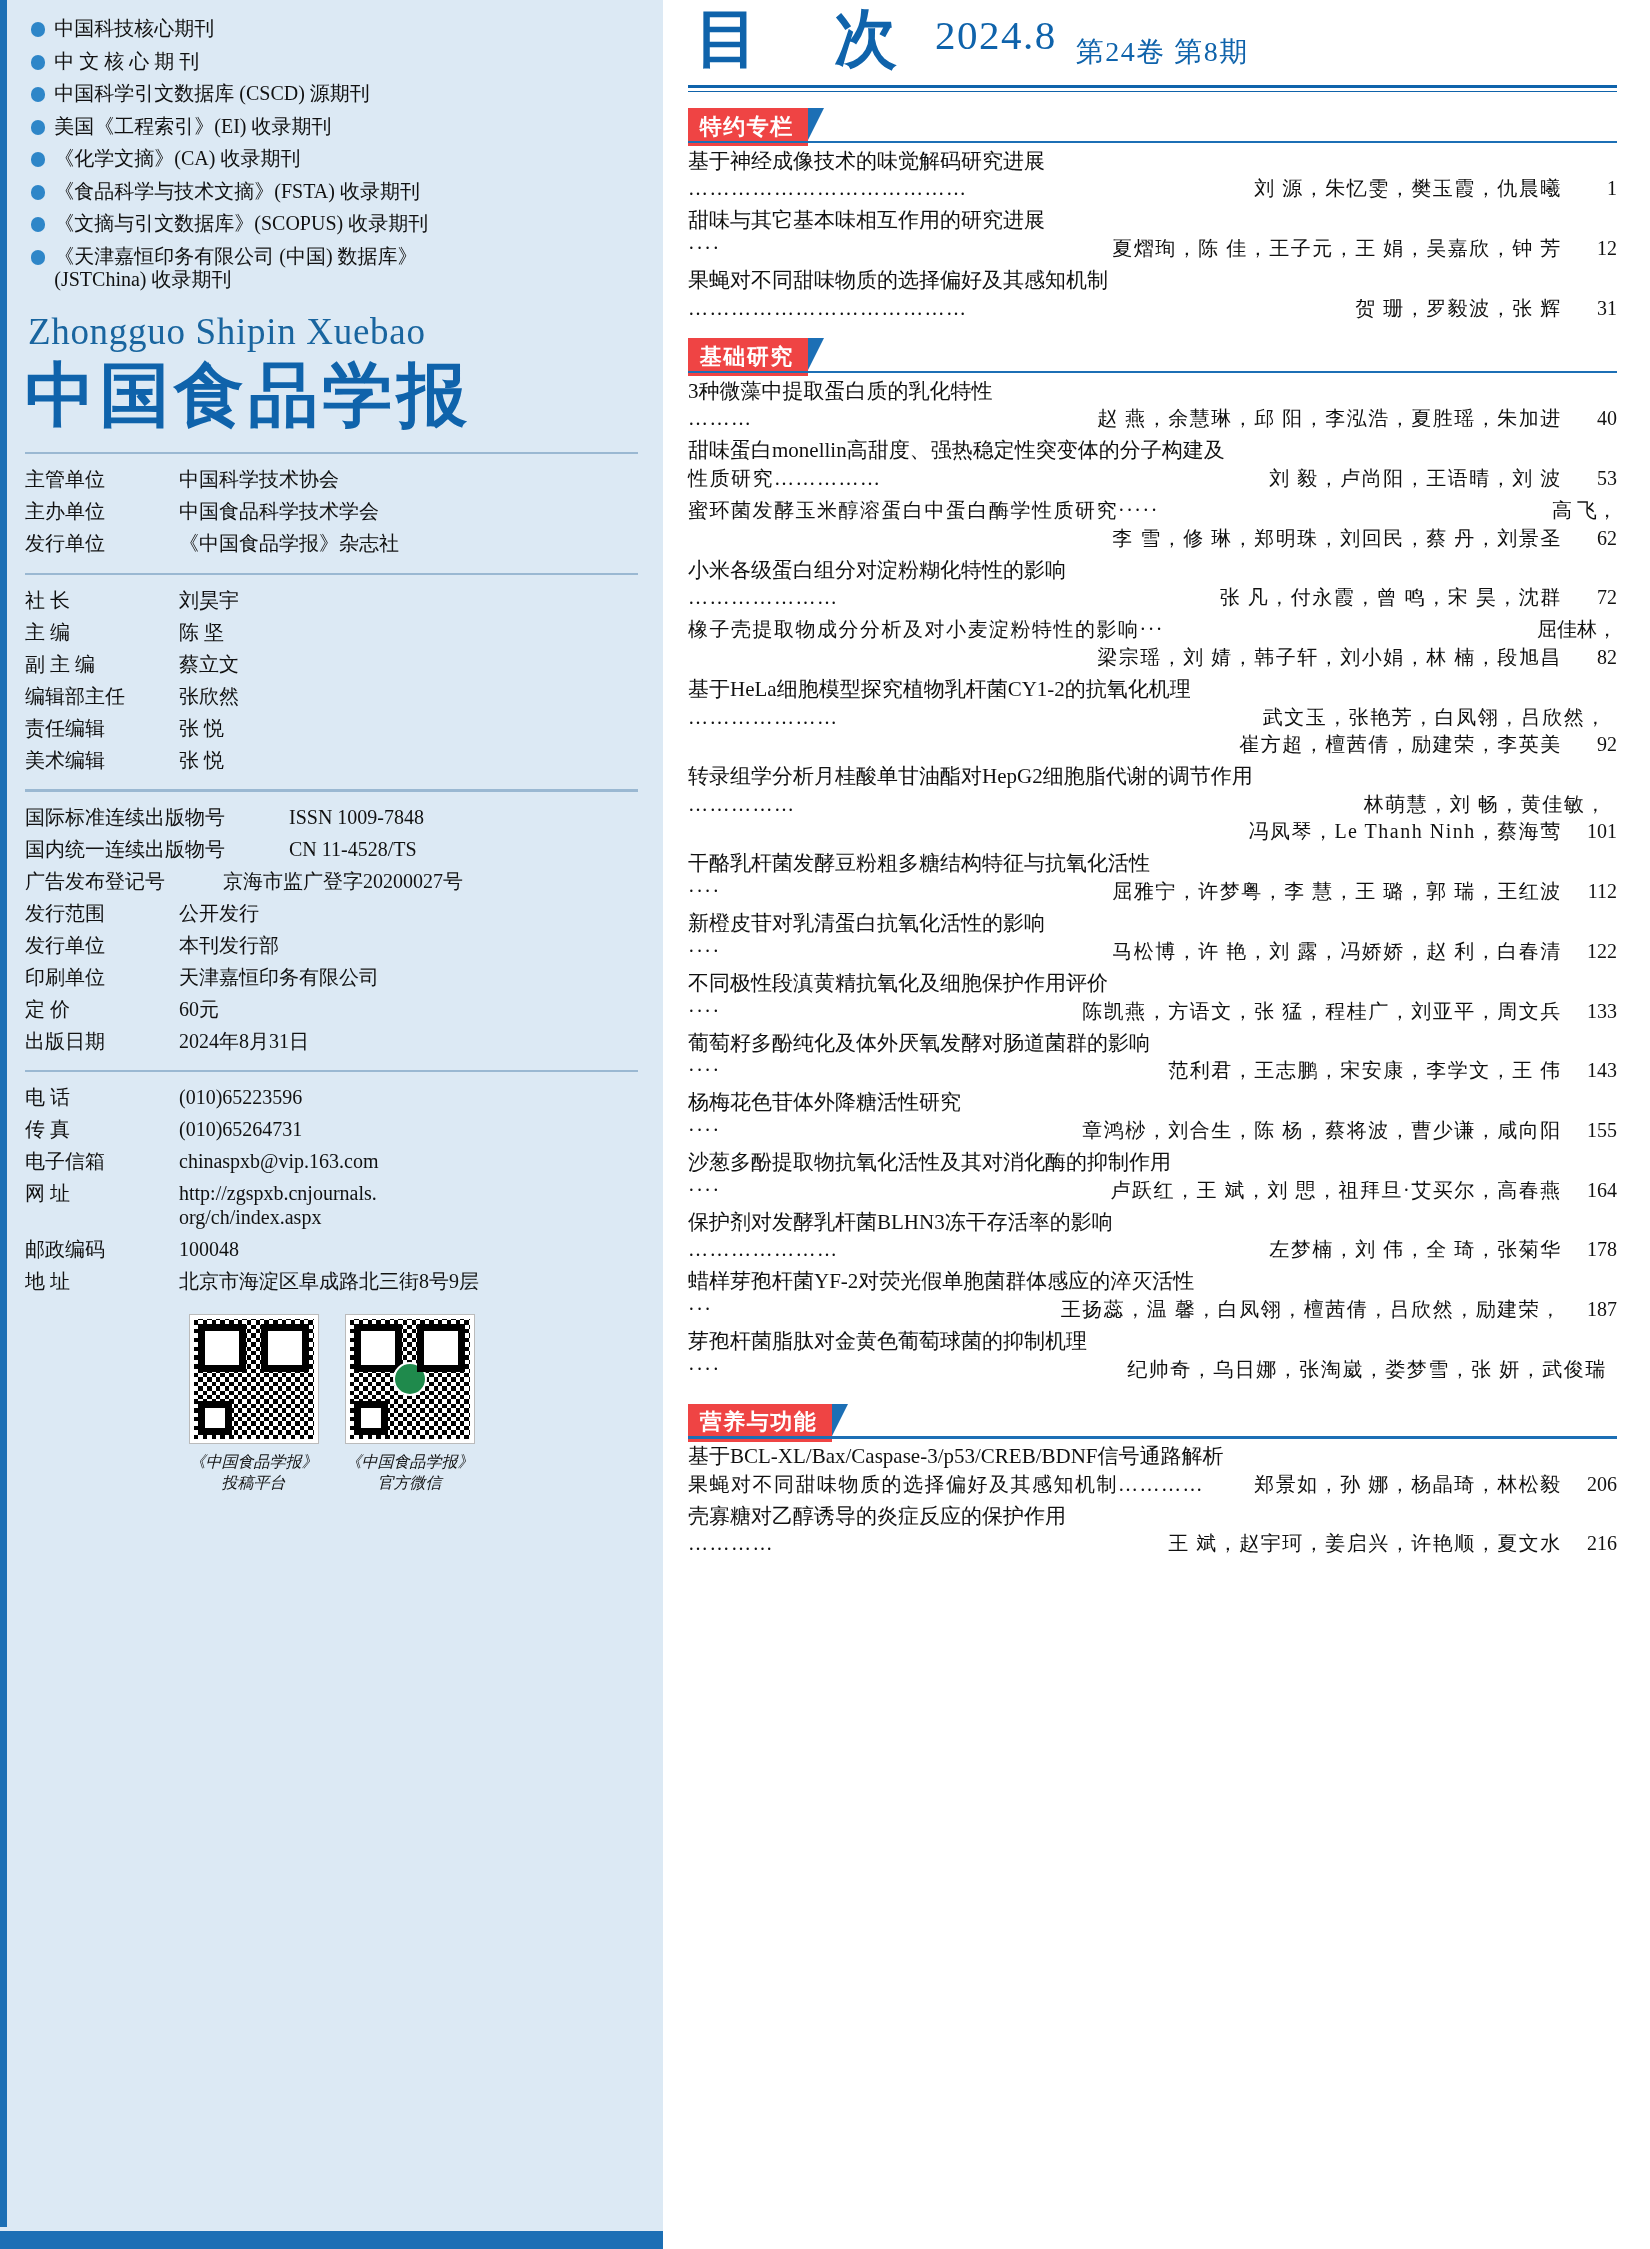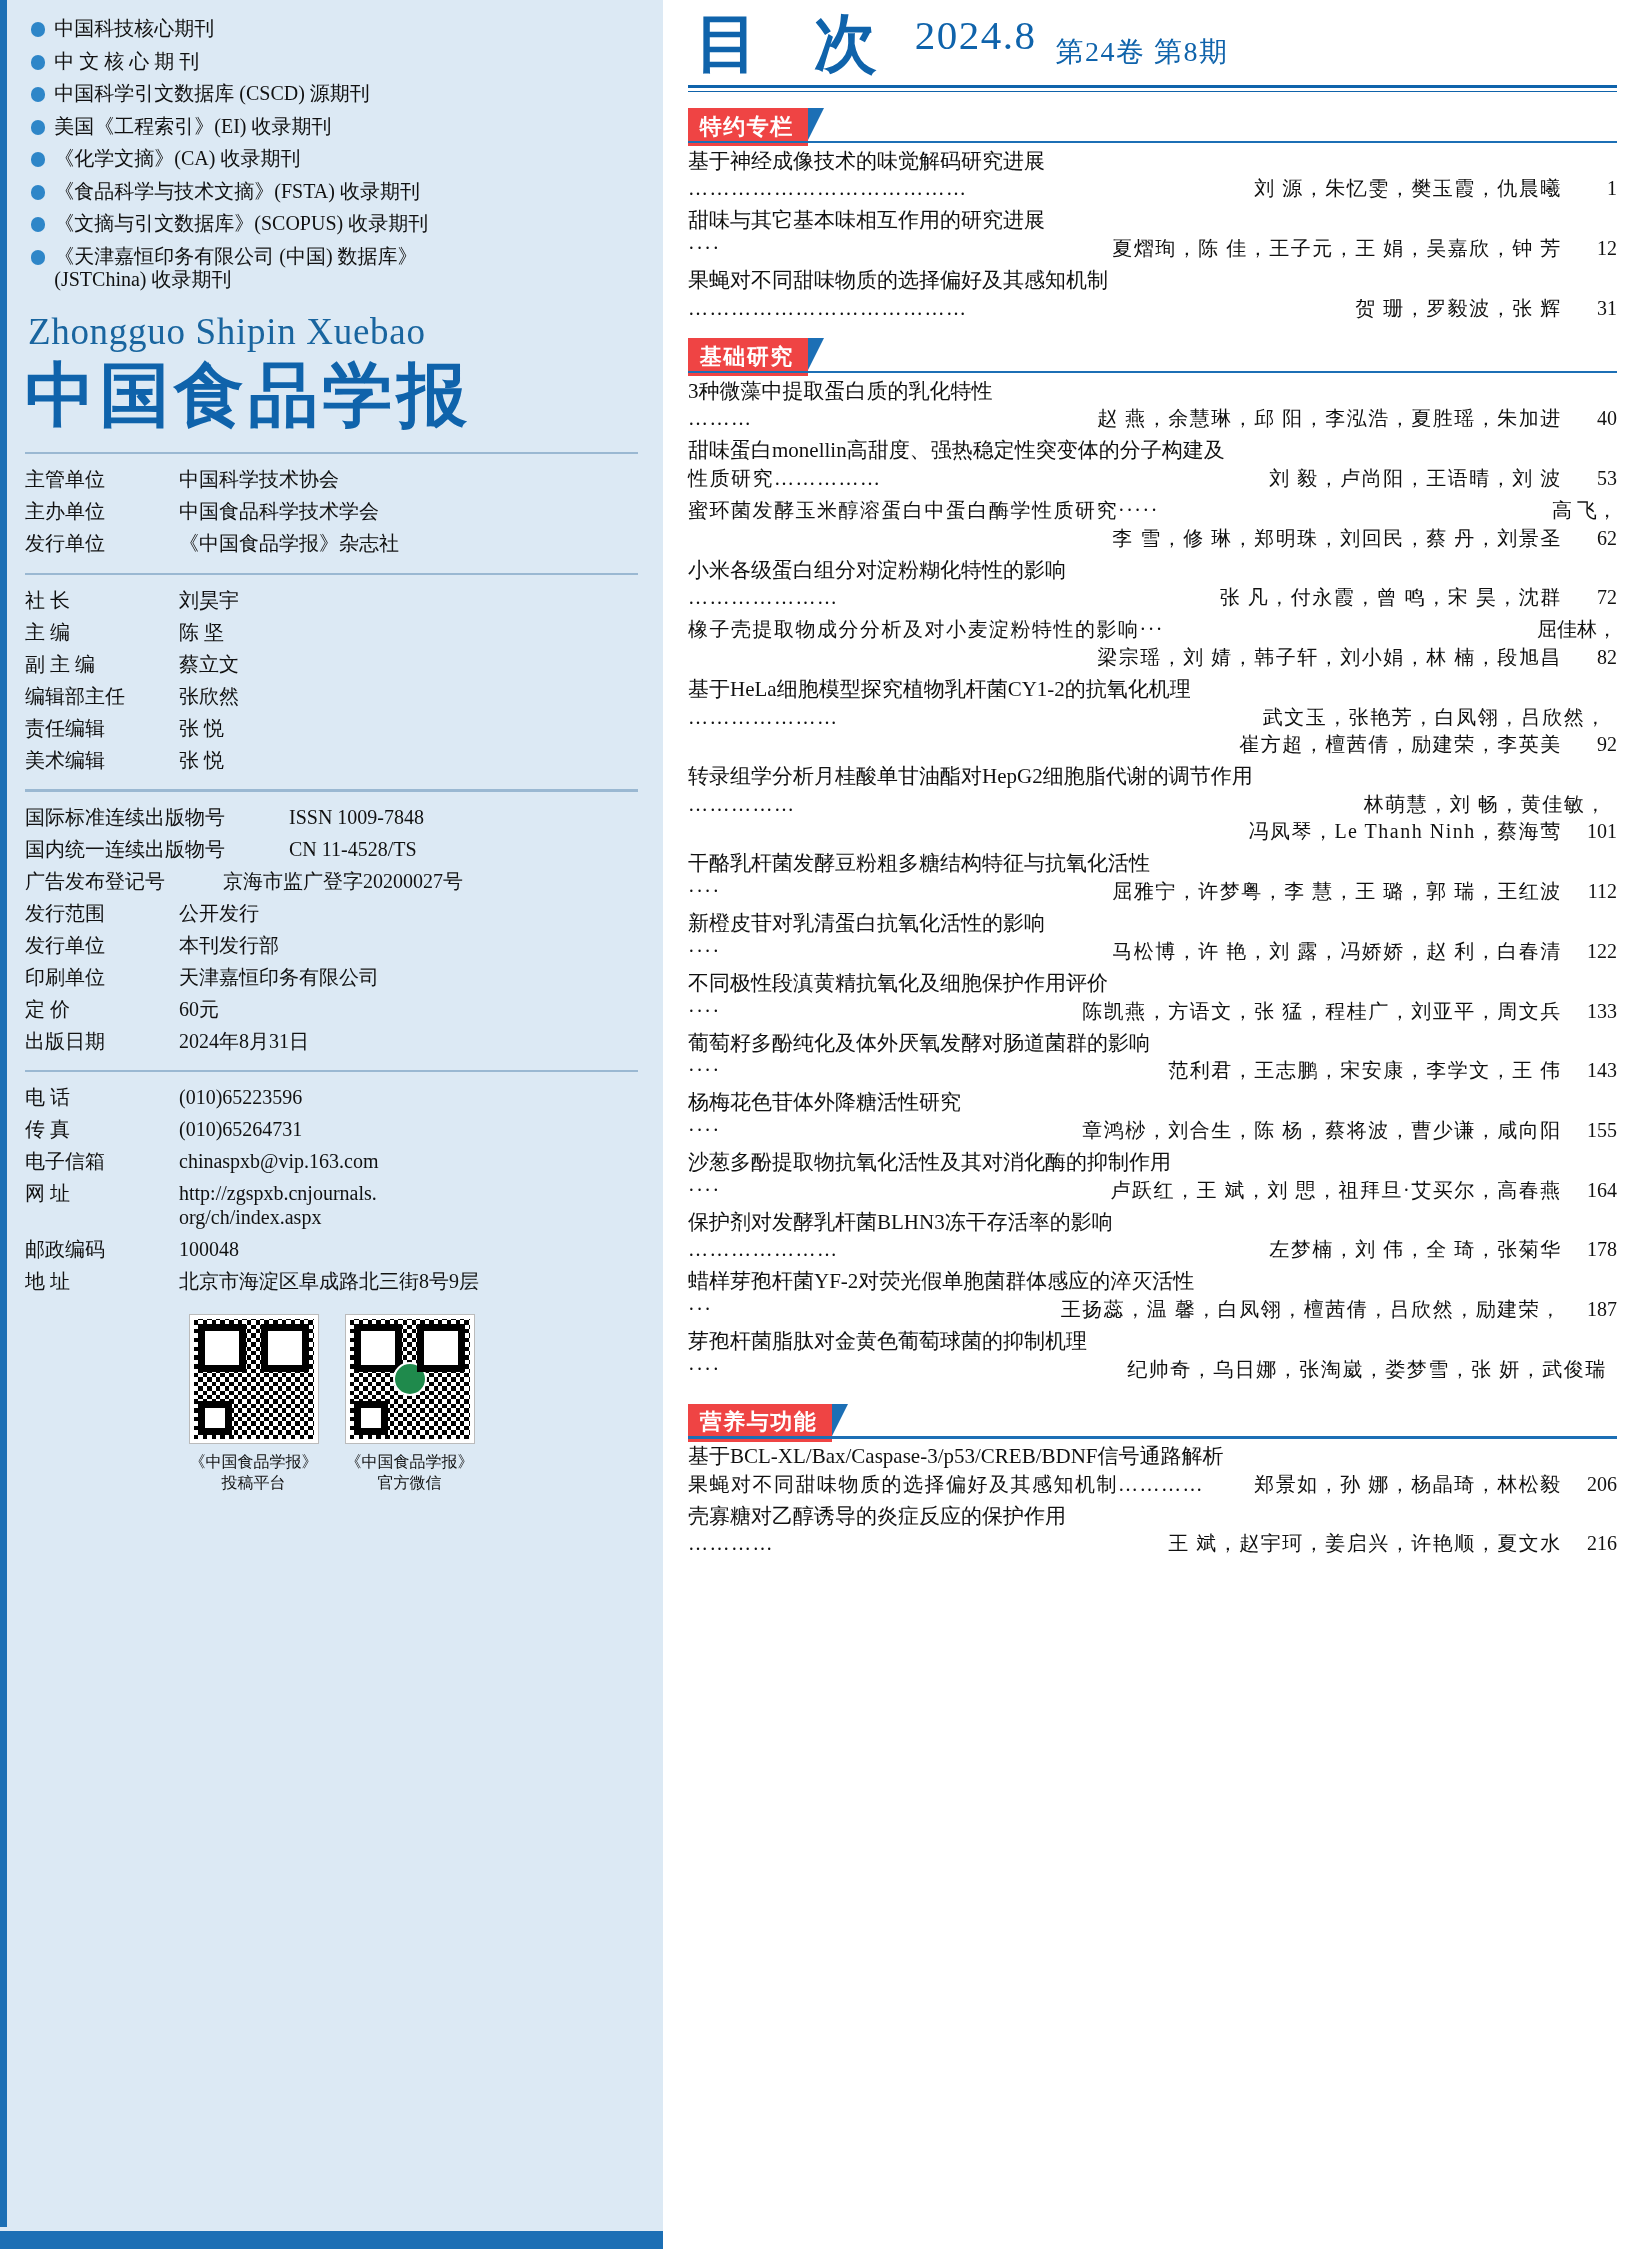--- a/index.html
+++ b/index.html
@@ -65,21 +65,21 @@
   .hr { height:2.2px; background:#9ab8d2; margin: 17.6px 0 13px 0; }
 
   .kv { display:flex; font-size:20px; margin-bottom: 8px; line-height:1.2;}
   .kv .k {
     width: 154px; flex:0 0 154px;
     letter-spacing: 0px;
   }
   .kv .v { flex:1; }
   .kv .k.xwide { width: 264px; flex:0 0 264px; }
 
-  .qr-wrap { display:flex; justify-content:center; gap:28px; margin-top: 22px; }
+  .qr-wrap { display:flex; justify-content:center; gap:28px; margin-top: 22px; font-style: italic; }
   .qr-item { text-align:center; }
   .qr {
     width: 128px; height: 128px;
     background:
       repeating-linear-gradient(0deg,#000 0 4.4px,#fff 4.4px 8.8px),
       repeating-linear-gradient(90deg,#000 0 4.4px,#fff 4.4px 8.8px);
     background-blend-mode: difference;
     position:relative;
     border: 4.4px solid #fff;
     outline: 0.7px solid #bbb;
@@ -116,21 +116,21 @@
     padding: 11.7px 34px 0 25px;
     position:relative;
   }
   .mast {
     display:flex; align-items:flex-end; gap:19px;
     padding-left: 7.3px;
   }
   .mast .mu {
     font-size: 63px; font-weight:bold; color:#0f63ab;
     letter-spacing: 19px;
-    font-family:Liberation Sans, sans-serif;
+    font-family:Liberation Mono, monospace;
     line-height:1;
   }
   .mast .ym {
     font-size: 41px; color:#0f63ab;
     letter-spacing: 1.5px; line-height:1;
     margin-bottom: 19px;
   }
   .mast .vol {
     font-size: 28px; color:#0f63ab; letter-spacing:1.5px;
     line-height:1; margin-bottom: 8.8px;

